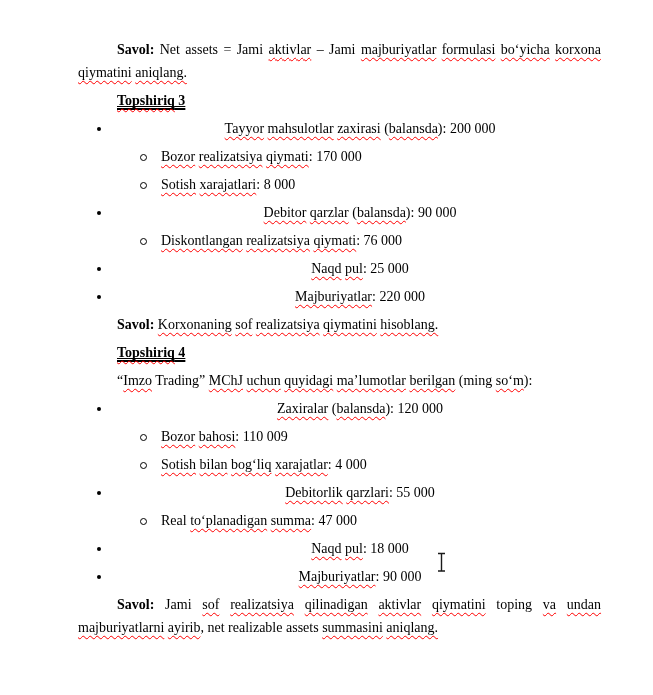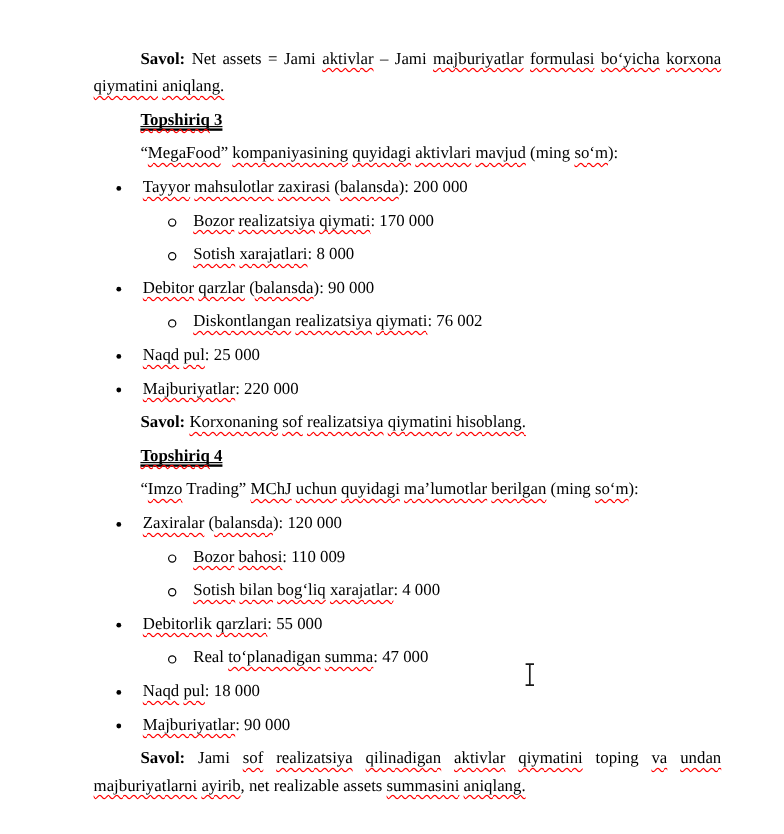--- a/index.html
+++ b/index.html
@@ -11,21 +11,21 @@
     position:relative;width:653px;height:695px;background:#ffffff;
     color:var(--text-color,#000);
   }
   .doc{
     position:absolute;left:78px;top:38px;width:523px;
     font-size:14px;line-height:23px;
   }
   .blk{margin:0 0 5px 0;}
   .para{text-indent:39px;text-align:justify;}
   .heading{text-indent:39px;font-weight:bold;text-decoration:underline;}
-  .b1{position:relative;padding-left:41px;}
+  .b1{position:relative;padding-left:41px;text-align:center;}
   .b2{position:relative;padding-left:83px;}
   .marker1{
     position:absolute;left:19px;top:10px;width:4px;height:4px;
     border-radius:50%;background:var(--text-color,#000);
   }
   .marker2{
     position:absolute;left:62px;top:9px;width:5px;height:5px;
     border-radius:50%;border:1px solid var(--text-color,#000);background:transparent;
   }
   .bold{font-weight:bold;}
@@ -47,26 +47,25 @@
   }
   .cursor{position:absolute;width:11px;height:21px;pointer-events:none;}
 </style>
 </head>
 <body style="background: rgb(255, 255, 255);">
 
 <div class="page">
   <div class="doc" id="doc">
       <div class="blk para"><span class="bold">Savol:</span><span class=""> Net assets = Jami </span><span class="sq">aktivlar</span><span class=""> – Jami </span><span class="sq">majburiyatlar</span><span class=""> </span><span class="sq">formulasi</span><span class=""> </span><span class="sq">bo‘yicha</span><span class=""> </span><span class="sq">korxona</span><span class=""> </span><span class="sq">qiymatini</span><span class=""> </span><span class="sq">aniqlang.</span></div>
       <div class="blk heading"><span class="bold sol"><span class="sq">Topshiriq</span></span><span class="bold sol"> 3</span></div>
-      <div class="blk para"><span class="">“</span><span class="sq">MegaFood</span><span class="">” </span><span class="sq">kompaniyasining</span><span class=""> </span><span class="sq">quyidagi</span><span class=""> </span><span class="sq">aktivlari</span><span class=""> </span><span class="sq">mavjud</span><span class=""> (ming </span><span class="sq">so‘m</span><span class="">):</span></div>
       <div class="blk b1"><span class="marker1"></span><span class="sq">Tayyor</span><span class=""> </span><span class="sq">mahsulotlar</span><span class=""> </span><span class="sq">zaxirasi</span><span class=""> (</span><span class="sq">balansda</span><span class="">): 200 000</span></div>
       <div class="blk b2"><span class="marker2"></span><span class="sq">Bozor</span><span class=""> </span><span class="sq">realizatsiya</span><span class=""> </span><span class="sq">qiymati</span><span class="">: 170 000</span></div>
       <div class="blk b2"><span class="marker2"></span><span class="sq">Sotish</span><span class=""> </span><span class="sq">xarajatlari</span><span class="">: 8 000</span></div>
       <div class="blk b1"><span class="marker1"></span><span class="sq">Debitor</span><span class=""> </span><span class="sq">qarzlar</span><span class=""> (</span><span class="sq">balansda</span><span class="">): 90 000</span></div>
-      <div class="blk b2"><span class="marker2"></span><span class="sq">Diskontlangan</span><span class=""> </span><span class="sq">realizatsiya</span><span class=""> </span><span class="sq">qiymati</span><span class="">: 76 002</span></div>
+      <div class="blk b2"><span class="marker2"></span><span class="sq">Diskontlangan</span><span class=""> </span><span class="sq">realizatsiya</span><span class=""> </span><span class="sq">qiymati</span><span class="">: 76 000</span></div>
       <div class="blk b1"><span class="marker1"></span><span class="sq">Naqd</span><span class=""> </span><span class="sq">pul</span><span class="">: 25 000</span></div>
       <div class="blk b1"><span class="marker1"></span><span class="sq">Majburiyatlar</span><span class="">: 220 000</span></div>
       <div class="blk para"><span class="bold">Savol:</span><span class=""> </span><span class="sq">Korxonaning</span><span class=""> </span><span class="sq">sof</span><span class=""> </span><span class="sq">realizatsiya</span><span class=""> </span><span class="sq">qiymatini</span><span class=""> </span><span class="sq">hisoblang.</span></div>
       <div class="blk heading"><span class="bold sol"><span class="sq">Topshiriq</span></span><span class="bold sol"> 4</span></div>
       <div class="blk para"><span class="">“</span><span class="sq">Imzo</span><span class=""> Trading” </span><span class="sq">MChJ</span><span class=""> </span><span class="sq">uchun</span><span class=""> </span><span class="sq">quyidagi</span><span class=""> </span><span class="sq">ma’lumotlar</span><span class=""> </span><span class="sq">berilgan</span><span class=""> (ming </span><span class="sq">so‘m</span><span class="">):</span></div>
       <div class="blk b1"><span class="marker1"></span><span class="sq">Zaxiralar</span><span class=""> (</span><span class="sq">balansda</span><span class="">): 120 000</span></div>
       <div class="blk b2"><span class="marker2"></span><span class="sq">Bozor</span><span class=""> </span><span class="sq">bahosi</span><span class="">: 110 009</span></div>
       <div class="blk b2"><span class="marker2"></span><span class="sq">Sotish</span><span class=""> </span><span class="sq">bilan</span><span class=""> </span><span class="sq">bog‘liq</span><span class=""> </span><span class="sq">xarajatlar</span><span class="">: 4 000</span></div>
       <div class="blk b1"><span class="marker1"></span><span class="sq">Debitorlik</span><span class=""> </span><span class="sq">qarzlari</span><span class="">: 55 000</span></div>
       <div class="blk b2"><span class="marker2"></span><span class="">Real </span><span class="sq">to‘planadigan</span><span class=""> </span><span class="sq">summa</span><span class="">: 47 000</span></div>

